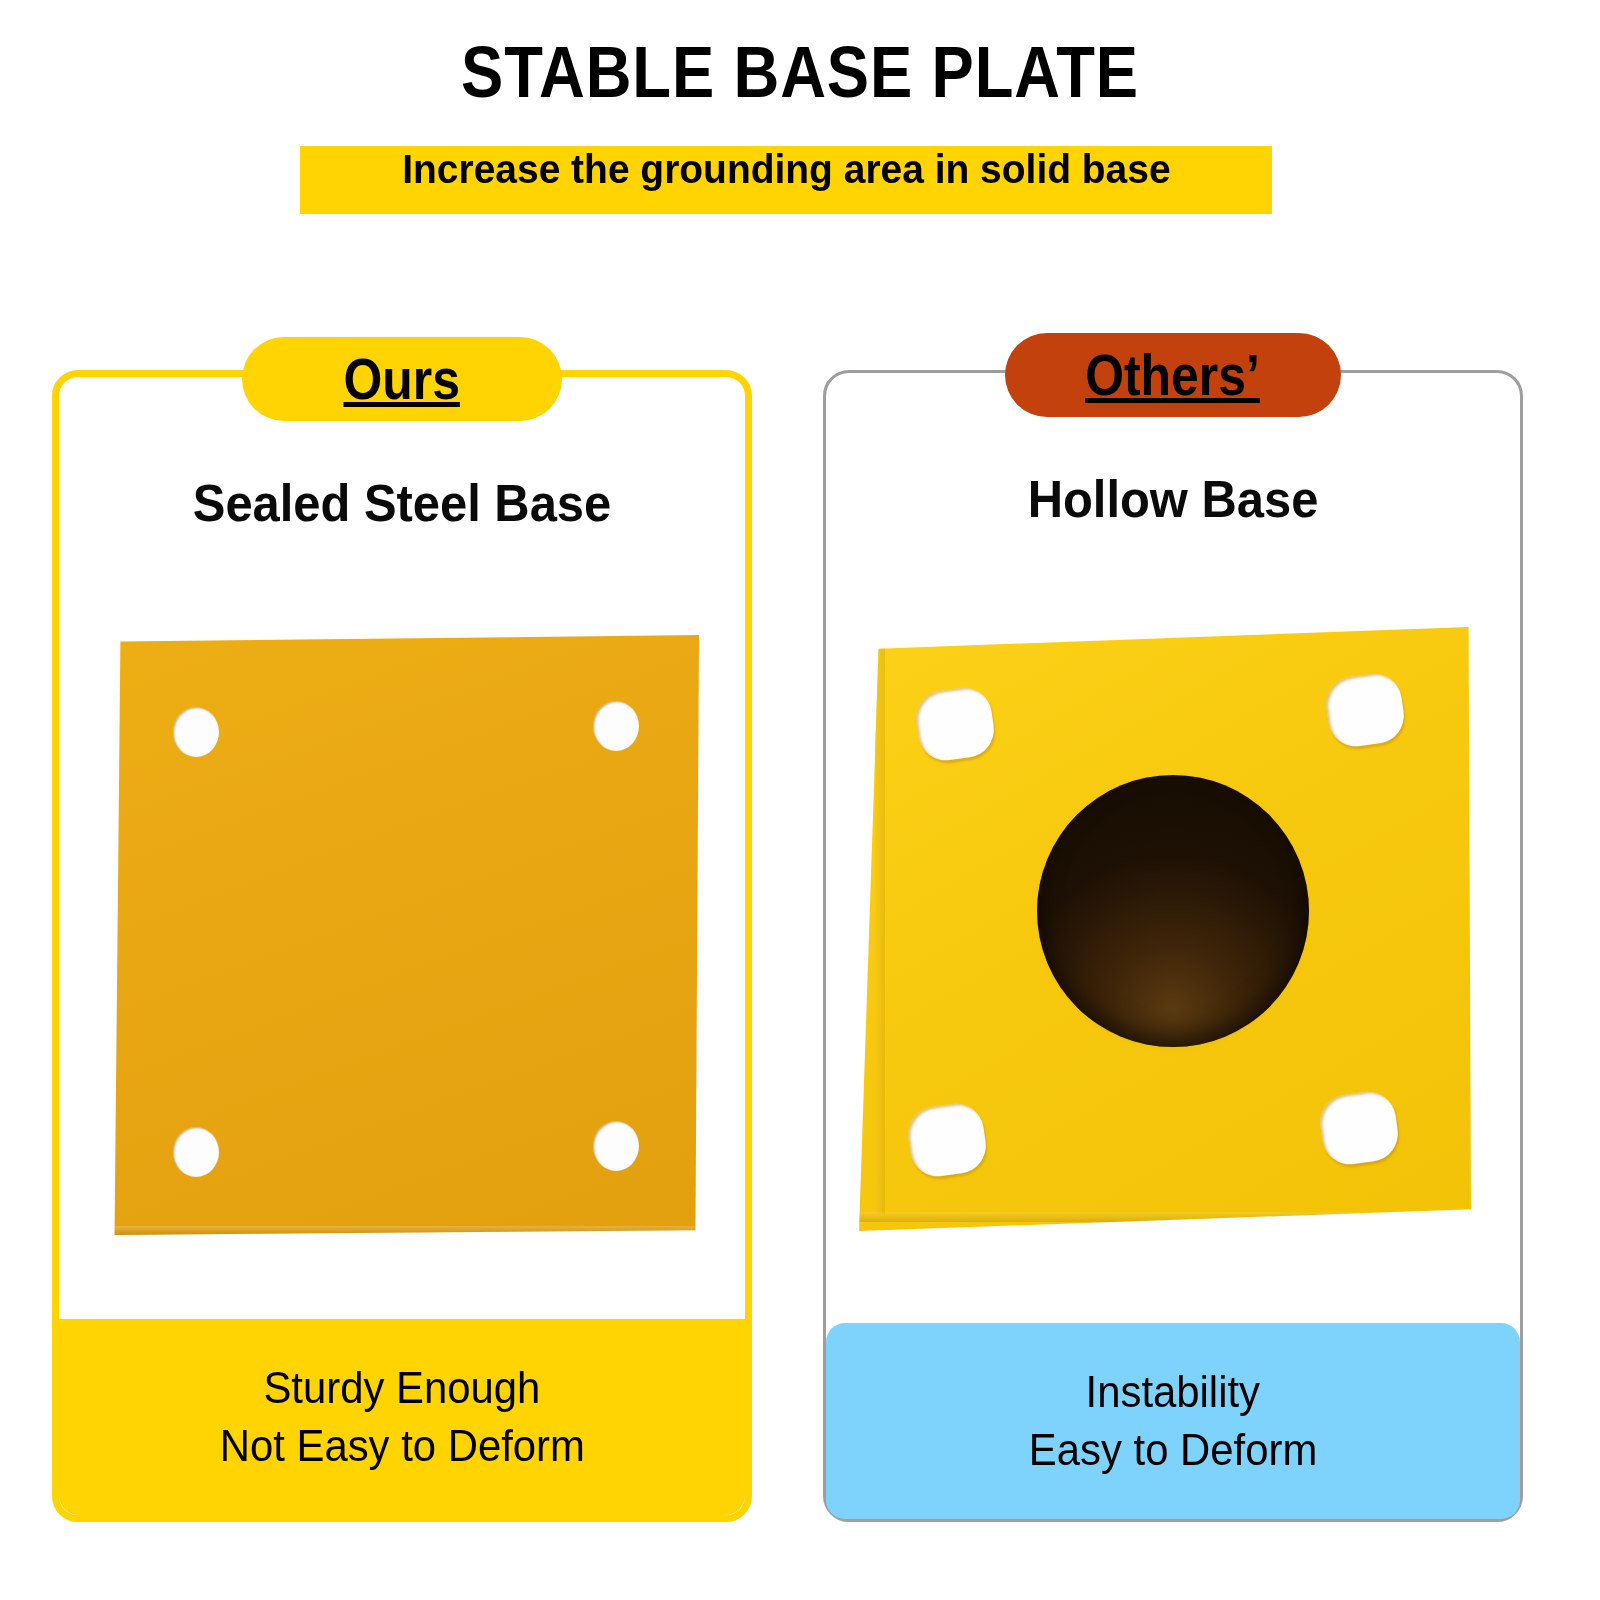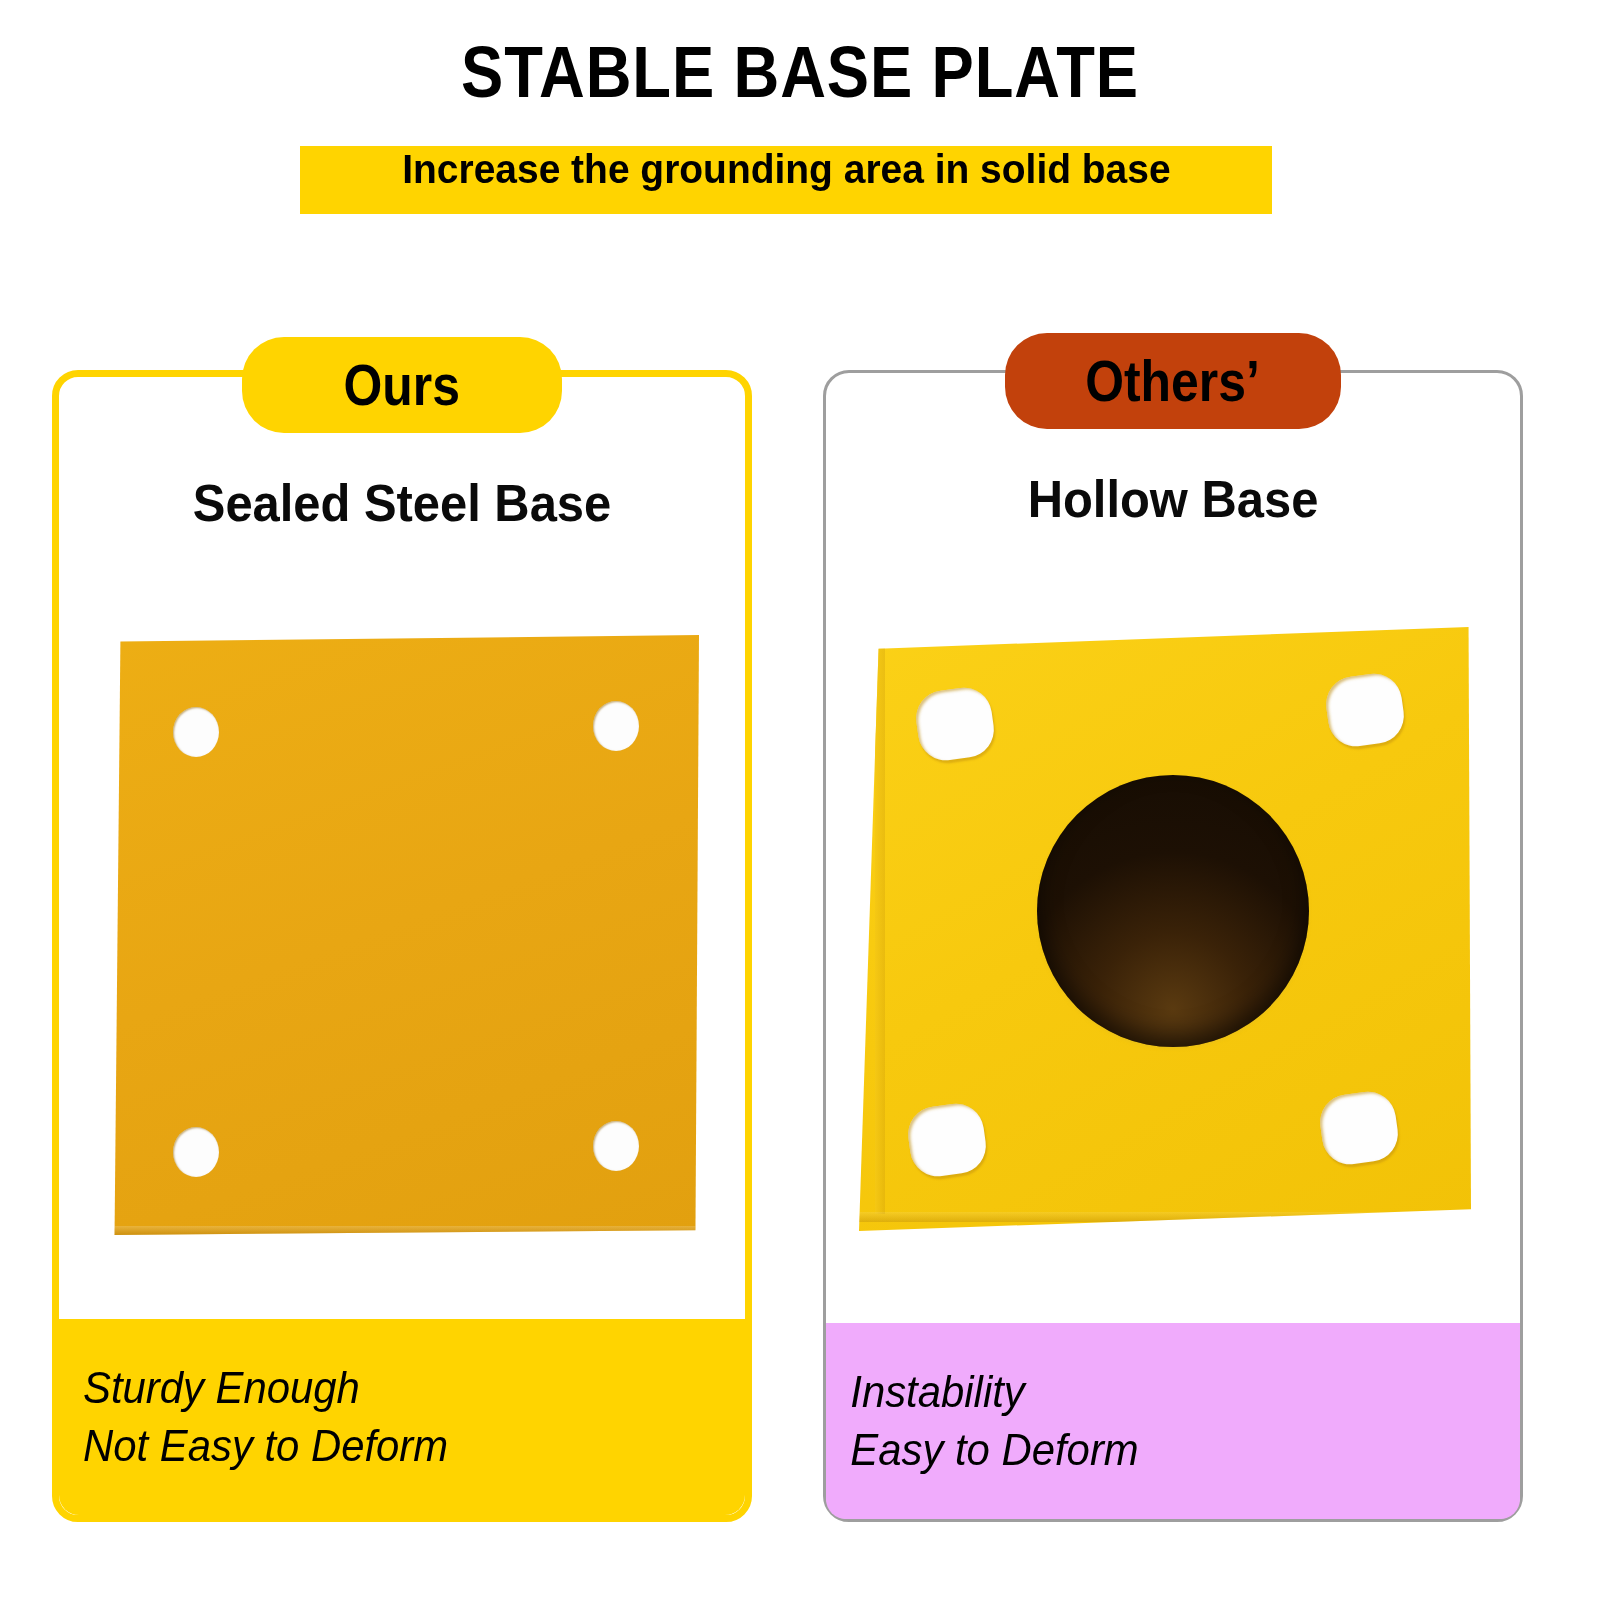--- a/index.html
+++ b/index.html
@@ -70,26 +70,27 @@
     left: 823px;
     border: 3px solid #9e9e9e;
   }
 
   
   .pill {
     position: absolute;
     top: -40px;
     left: 50%;
     transform: translateX(-50%);
-    height: 96px;
+    height: 84px;
     border-radius: 42px;
     display: flex;
     align-items: center;
     justify-content: center;
     z-index: 5;
+    text-decoration: underline;
   }
   #pill-ours {
     width: 320px;
     background: #FFD400;
   }
   #pill-others {
     width: 336px;
     background: #c2410c;
   }
   .pill-label {
@@ -120,25 +121,25 @@
   .card-footer {
     position: absolute;
     left: 0;
     bottom: 0;
     width: 100%;
     height: 196px;
     border-bottom-left-radius: 20px;
     border-bottom-right-radius: 20px;
     display: flex;
     flex-direction: column;
+    align-items: center;
     justify-content: center;
-    font-style: italic;
   }
   #footer-ours { background: #FFD400; }
-  #footer-others { background: #f0abfc; }
+  #footer-others { background: #7dd3fc; border-radius: 19px; }
   .footer-line {
     font-family: "Liberation Sans", sans-serif;
     font-weight: normal;
     font-size: 45px;
     color: #000000;
     transform: scaleX(0.93);
     line-height: 1.28;
     white-space: nowrap;
   }
 

